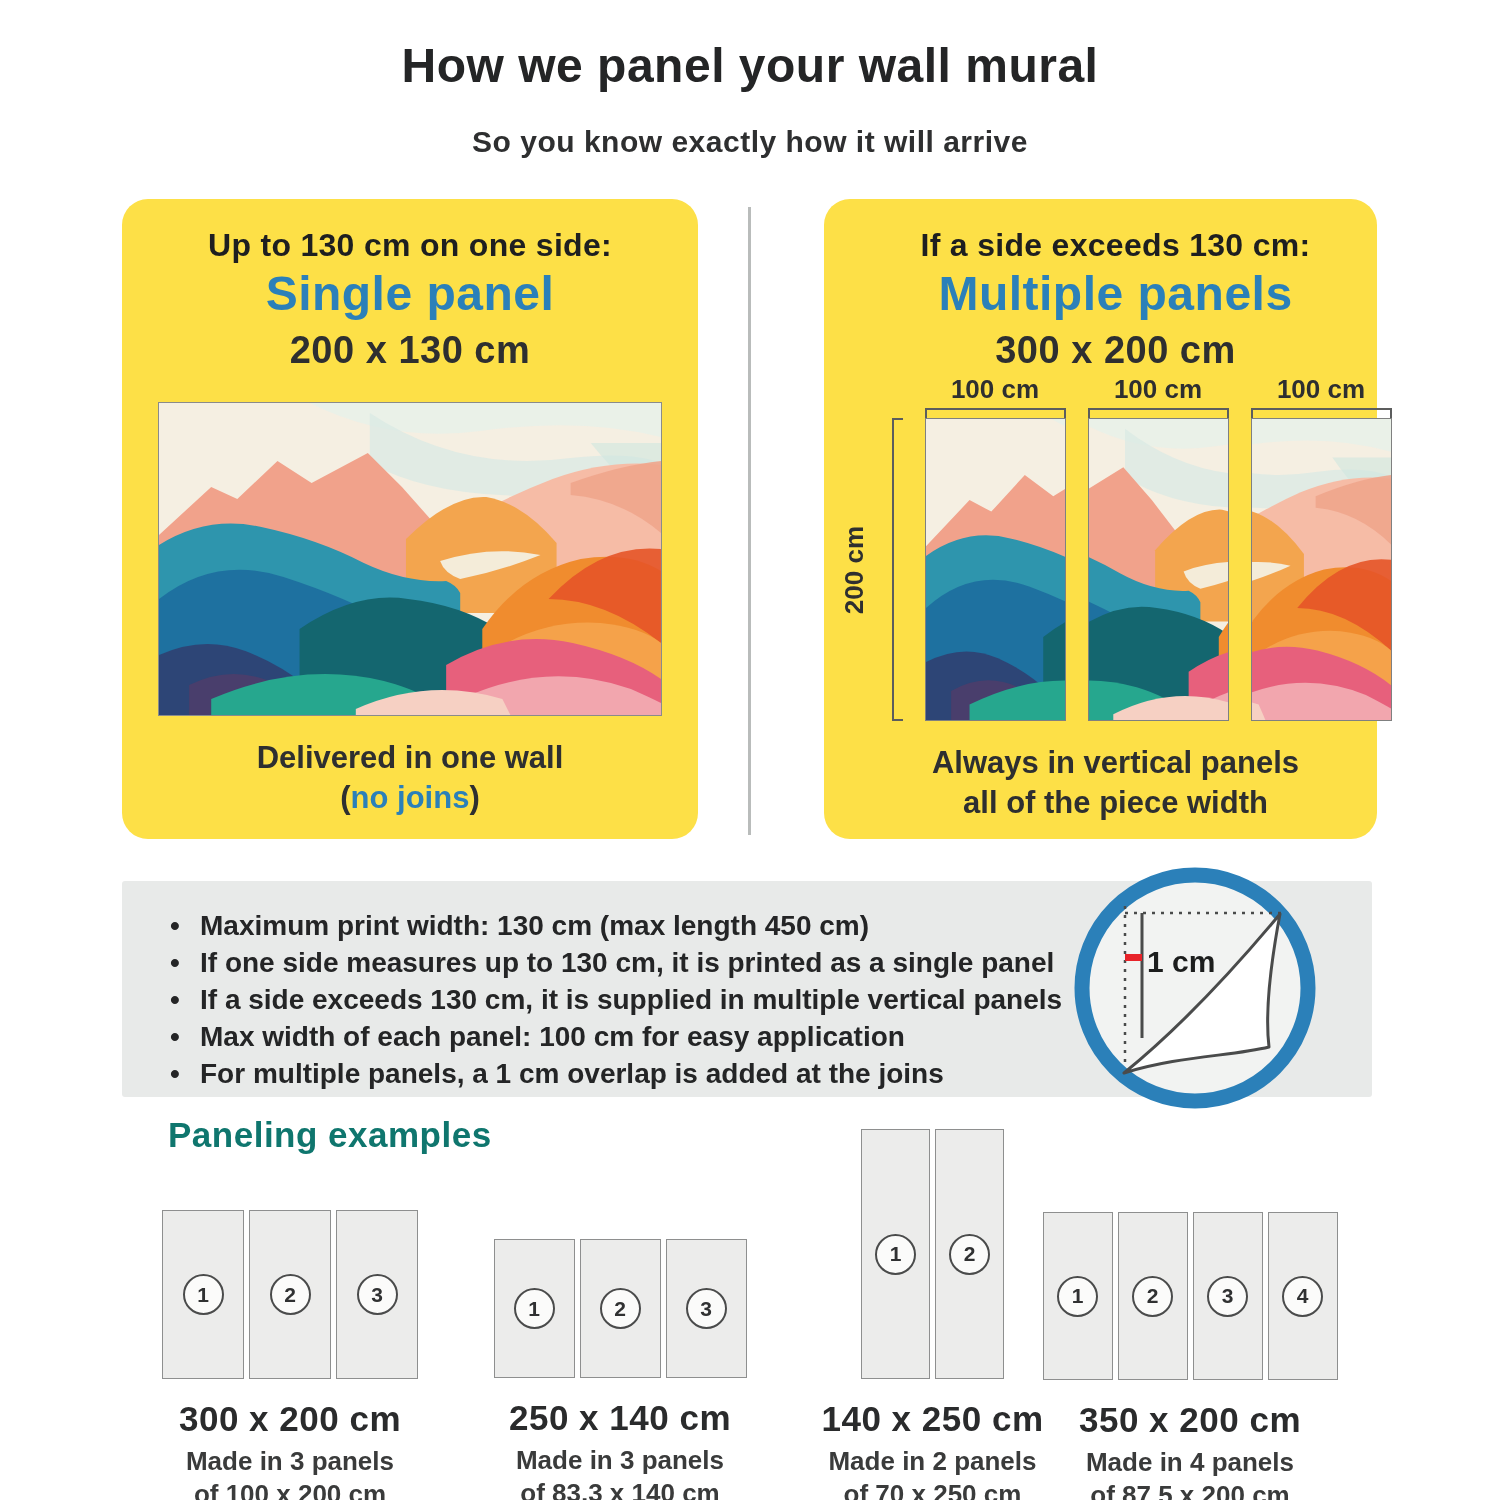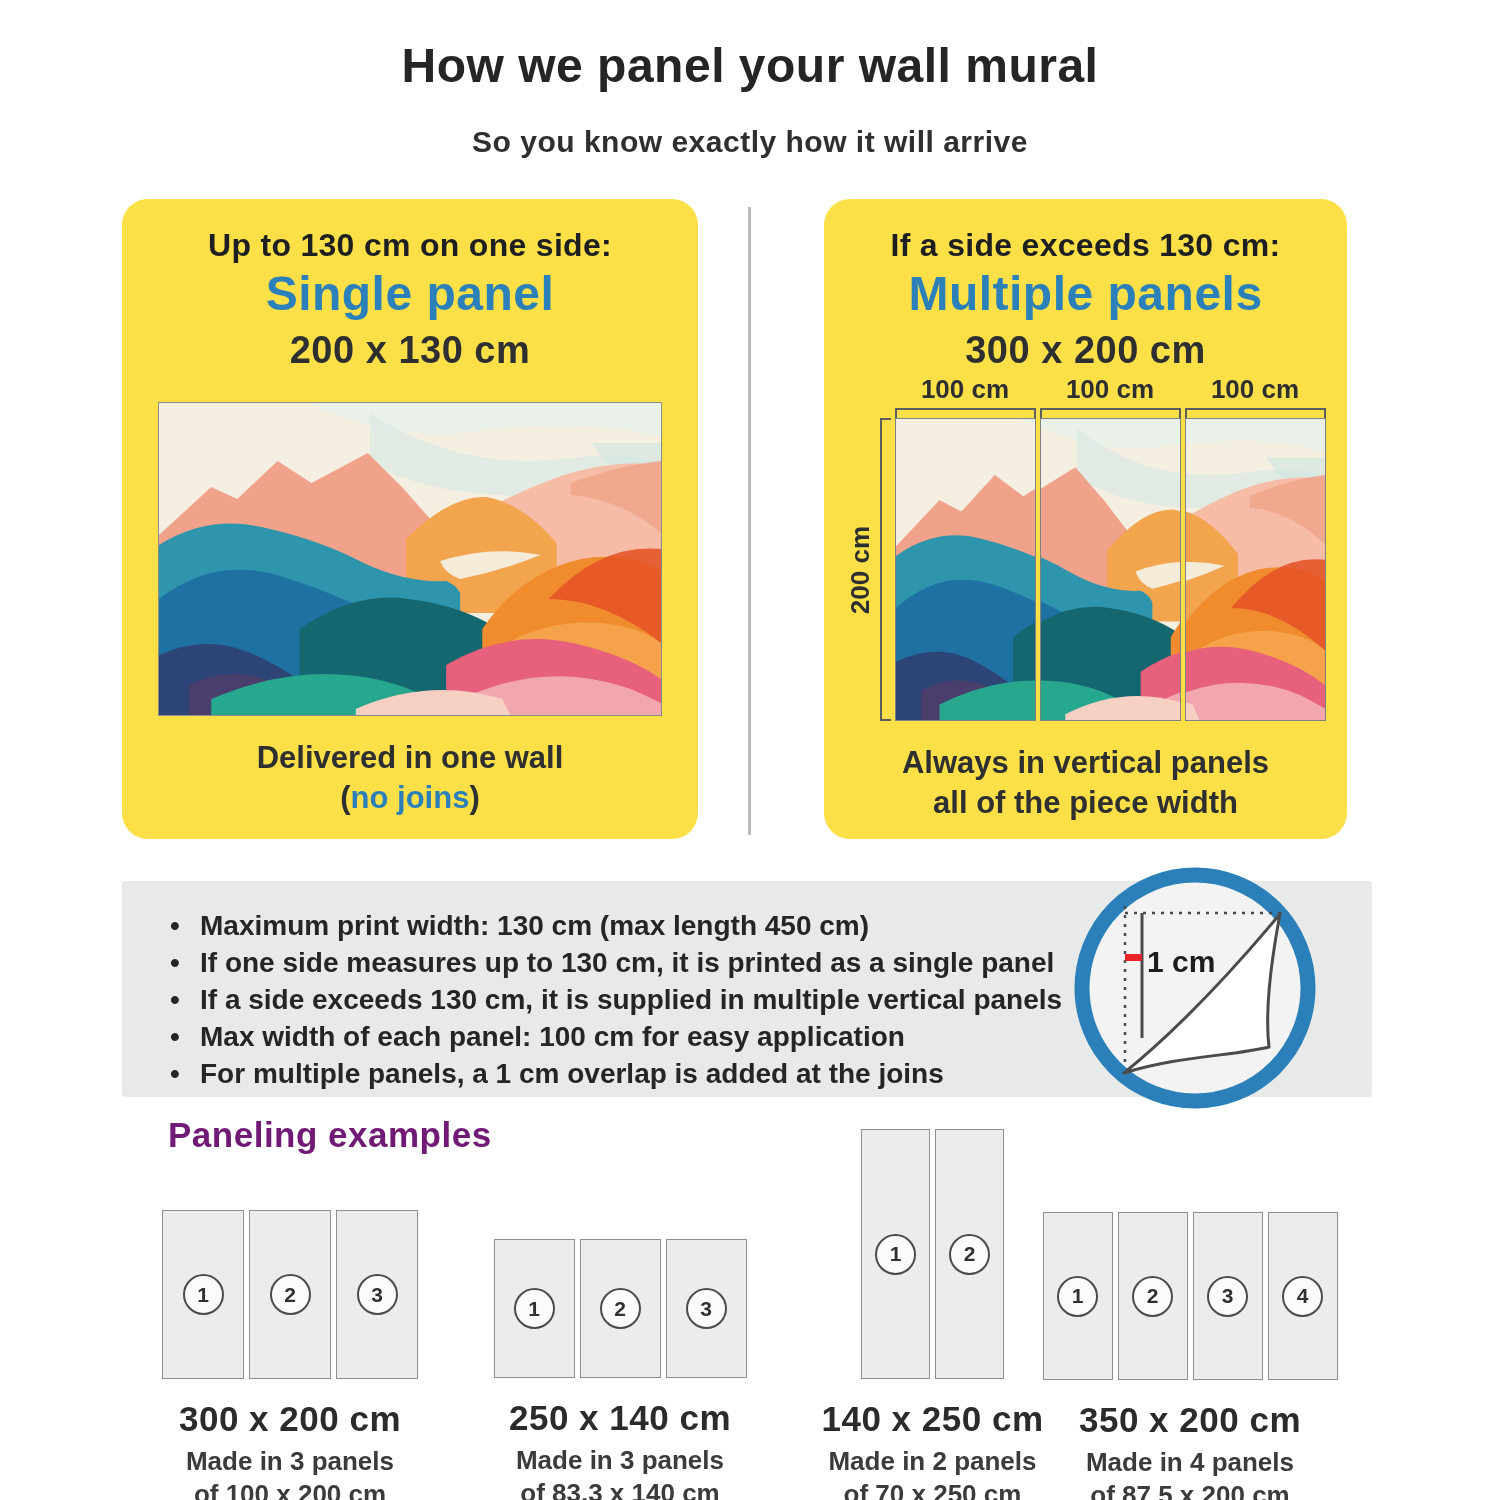--- a/index.html
+++ b/index.html
@@ -4,51 +4,51 @@
 <style>
   html,body{margin:0;padding:0;background:#ffffff;}
   body{width:1500px;height:1500px;overflow:hidden;font-family:"Liberation Sans","DejaVu Sans",sans-serif;color:#2f3030;}
   .title{text-align:center;margin-top:38px;font-size:48px;font-weight:700;color:#242526;letter-spacing:.5px;}
   .subtitle{text-align:center;margin-top:12px;font-size:30px;font-weight:600;color:#2e2f30;letter-spacing:.5px;}
 
   
   .cards{position:relative;height:640px;margin-top:40px;}
   .card{position:absolute;top:0;background:#fde047;border-radius:26px;height:640px;text-align:center;}
   .card-left{left:122px;width:576px;}
-  .card-right{left:824px;width:523px;}
+  .card-right{left:824px;width:523px;padding-left:30px;}
   .divider{position:absolute;left:748px;top:8px;width:3px;height:628px;background:#b9bcbb;}
   .kicker{margin-top:28px;font-size:32px;font-weight:700;color:#1e1f20;letter-spacing:.3px;}
   .headline{margin-top:2px;font-size:48px;font-weight:700;color:#2b80b9;letter-spacing:.5px;}
   .card-size{margin-top:8px;font-size:38px;font-weight:700;color:#2e2f30;letter-spacing:.5px;}
   .card-caption{margin-top:22px;font-size:31px;font-weight:600;color:#2e2f30;line-height:40px;}
   .caption-link{color:#2b80b9;font-weight:700;}
 
   .mural-frame{width:502px;height:312px;border:1px solid #8a8b8b;margin:30px auto 0;background:#fff;}
   .mural-frame svg{display:block;width:100%;height:100%;}
 
   
-  .mfig{display:grid;grid-template-columns:30px 11px 141px 141px 141px;grid-template-rows:34px 10px 303px;column-gap:4px;justify-content:center;margin-top:2px;}
+  .mfig{display:grid;grid-template-columns:30px 11px 141px 141px 141px;grid-template-rows:34px 10px 303px;column-gap:22px;justify-content:center;margin-top:2px;}
   .mlabel{grid-row:1;align-self:end;padding-bottom:3px;font-size:26px;font-weight:700;color:#2e2f30;text-align:center;}
   .c3{grid-column:3}.c4{grid-column:4}.c5{grid-column:5}
   .hbr{grid-row:2;height:9px;border-top:2px solid #5c5d5d;border-left:2px solid #5c5d5d;border-right:2px solid #5c5d5d;}
   .vlabel{grid-column:1;grid-row:3;writing-mode:vertical-rl;transform:rotate(180deg);font-size:26px;font-weight:700;color:#2e2f30;justify-self:end;align-self:center;}
   .vbr{grid-column:2;grid-row:3;width:9px;border-left:2px solid #5c5d5d;border-top:2px solid #5c5d5d;border-bottom:2px solid #5c5d5d;}
   .mpanel{grid-row:3;border:1px solid #7f8080;background:#fff;overflow:hidden;}
   .mpanel svg{display:block;width:100%;height:100%;}
 
   
   .notes-band{position:relative;margin:42px 0 0 122px;width:1250px;height:216px;background:#e8eae9;border-radius:3px;}
   .notes-list{position:absolute;left:44px;top:26px;margin:0;padding:0;list-style:none;width:980px;}
   .notes-list li{font-size:28px;font-weight:600;color:#242526;line-height:37px;padding-left:34px;position:relative;}
   .notes-list li::before{content:"\2022";position:absolute;left:4px;top:0;font-size:28px;color:#242526;}
   .overlap-badge{position:absolute;left:951px;top:-15px;width:244px;height:244px;}
 
   
   .examples{position:relative;height:430px;}
-  .ex-heading{position:absolute;left:168px;top:18px;font-size:35px;font-weight:700;color:#701a75;letter-spacing:.5px;}
+  .ex-heading{position:absolute;left:168px;top:18px;font-size:35px;font-weight:700;color:#0f766e;letter-spacing:.5px;}
   .group{position:absolute;display:flex;flex-direction:column;align-items:center;}
   .g1{left:150px;top:113px;width:280px;}
   .g2{left:480px;top:142px;width:280px;}
   .g3{left:810px;top:32px;width:245px;}
   .g4{left:1040px;top:115px;width:300px;}
   .prow{display:flex;gap:5px;}
   .expanel{background:#ececeb;border:1px solid #8e8f8f;display:flex;align-items:center;justify-content:center;}
   .g1 .expanel{width:80px;height:167px;}
   .g2 .expanel{width:79px;height:137px;}
   .g3 .expanel{width:67px;height:248px;}

